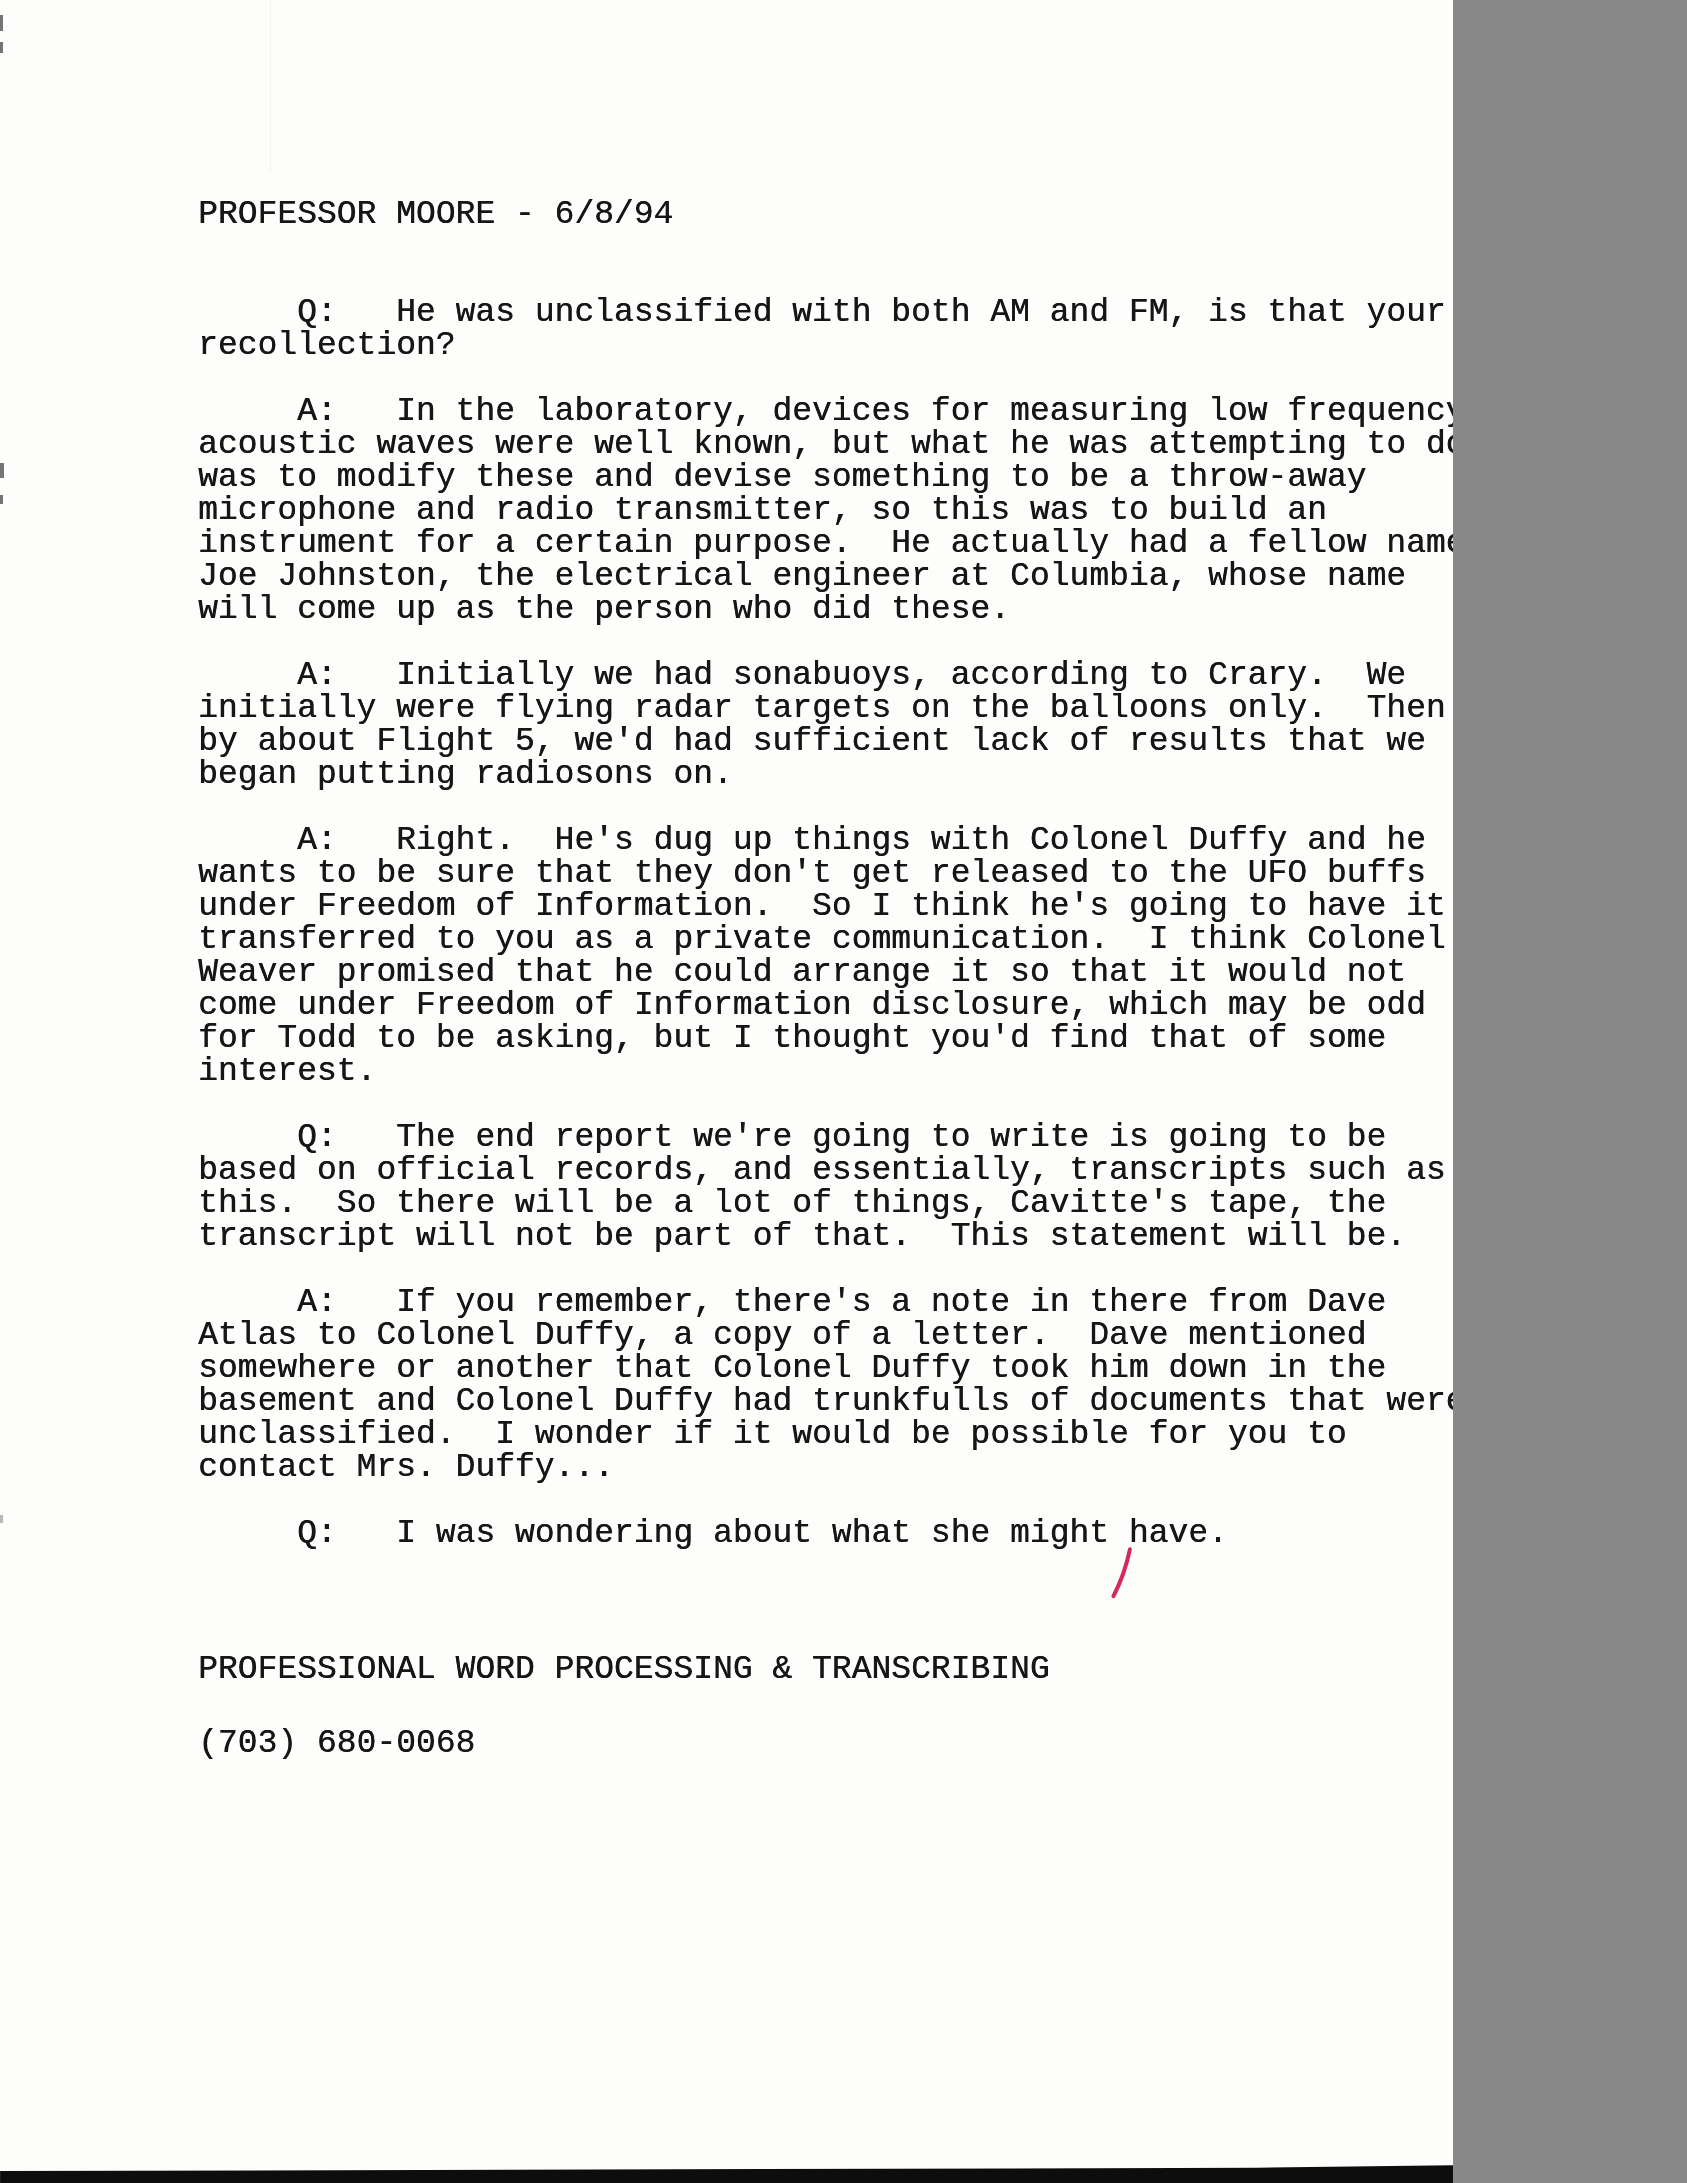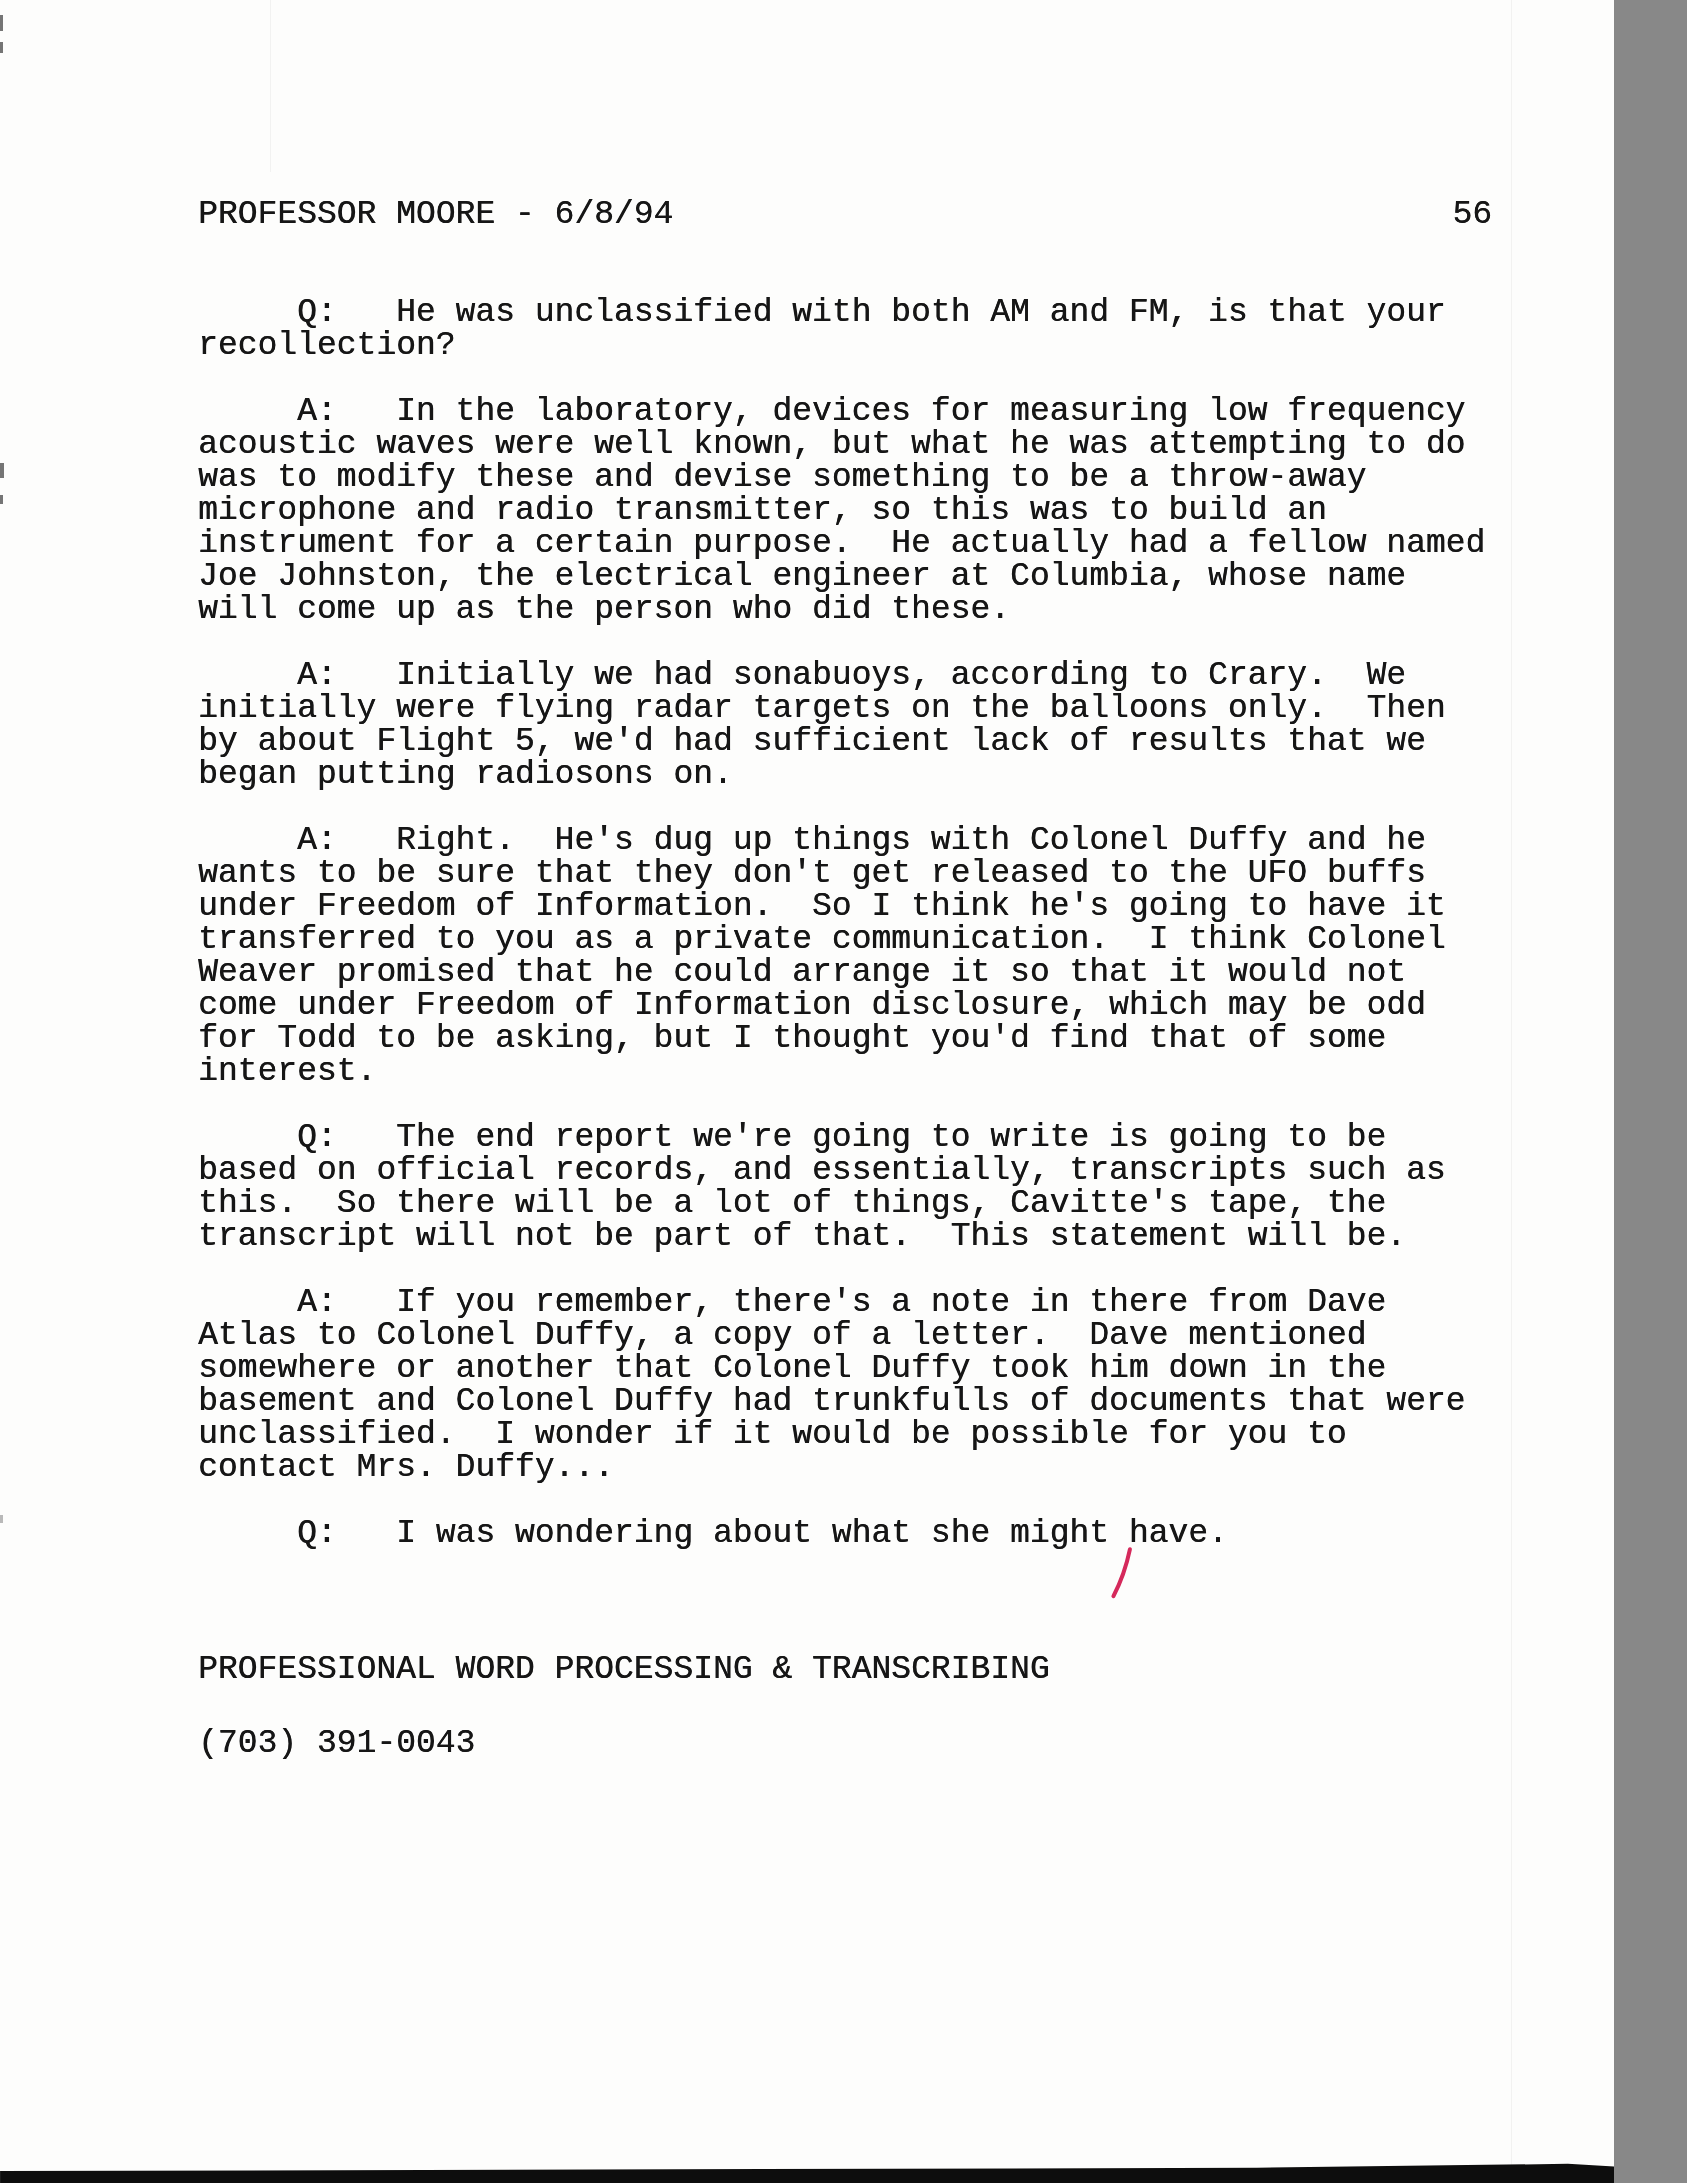--- a/index.html
+++ b/index.html
@@ -1,20 +1,20 @@
 <!DOCTYPE html>
 <html style="font-size:10.6px"><head>
 <meta charset="utf-8">
 <style>
   html, body { margin: 0; padding: 0; }
   body { background: #888; }
 
   .page {
     position: relative;
-    width: 1614px;
+    width: 1453px;
     height: 2183px;
     background: #fdfdfc;
     overflow: hidden;
     font-family: "Liberation Mono", "DejaVu Sans Mono", monospace;
     color: #161616;
     
   }
 
   .content {
     position: absolute;
@@ -105,21 +105,21 @@
 Atlas to Colonel Duffy, a copy of a letter.  Dave mentioned
 somewhere or another that Colonel Duffy took him down in the
 basement and Colonel Duffy had trunkfulls of documents that were
 unclassified.  I wonder if it would be possible for you to
 contact Mrs. Duffy...</div>
       <div class="para txt">     Q:   I was wondering about what she might have.</div>
     </div>
 
     <div class="footer txt">
       <div>PROFESSIONAL WORD PROCESSING &amp; TRANSCRIBING</div>
-      <div>(703) 391-0043</div>
+      <div>(703) 680-0068</div>
     </div>
 
   </div>
 
   <div class="scan-overlay">
     <div class="streak" style="left:270px; top:0; width:1.3px; height:172px;"></div>
     <div class="streak" style="left:1511px; top:0; width:1.3px; height:2183px;"></div>
     <div class="speck" style="left:0; top:14.6px; width:3.3px; height:16px;"></div>
     <div class="speck" style="left:0; top:42px; width:2.6px; height:10.6px;"></div>
     <div class="speck" style="left:0; top:463px; width:4px; height:14.6px;"></div>

